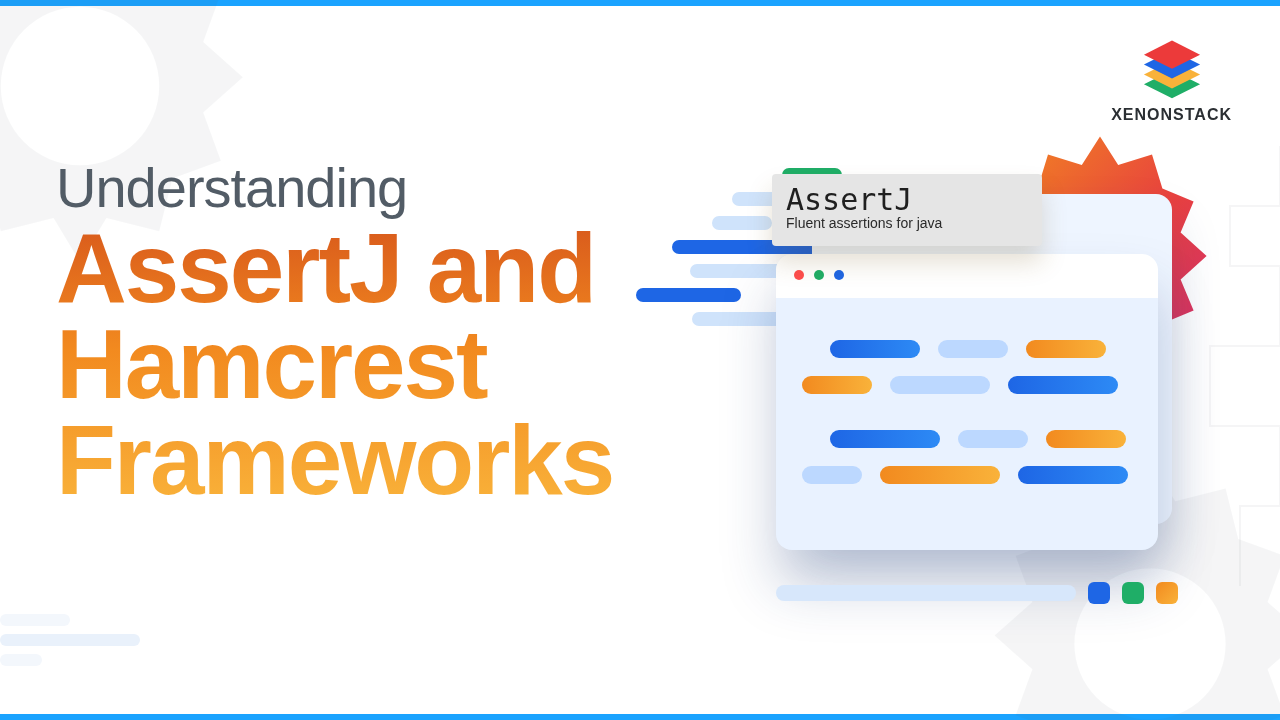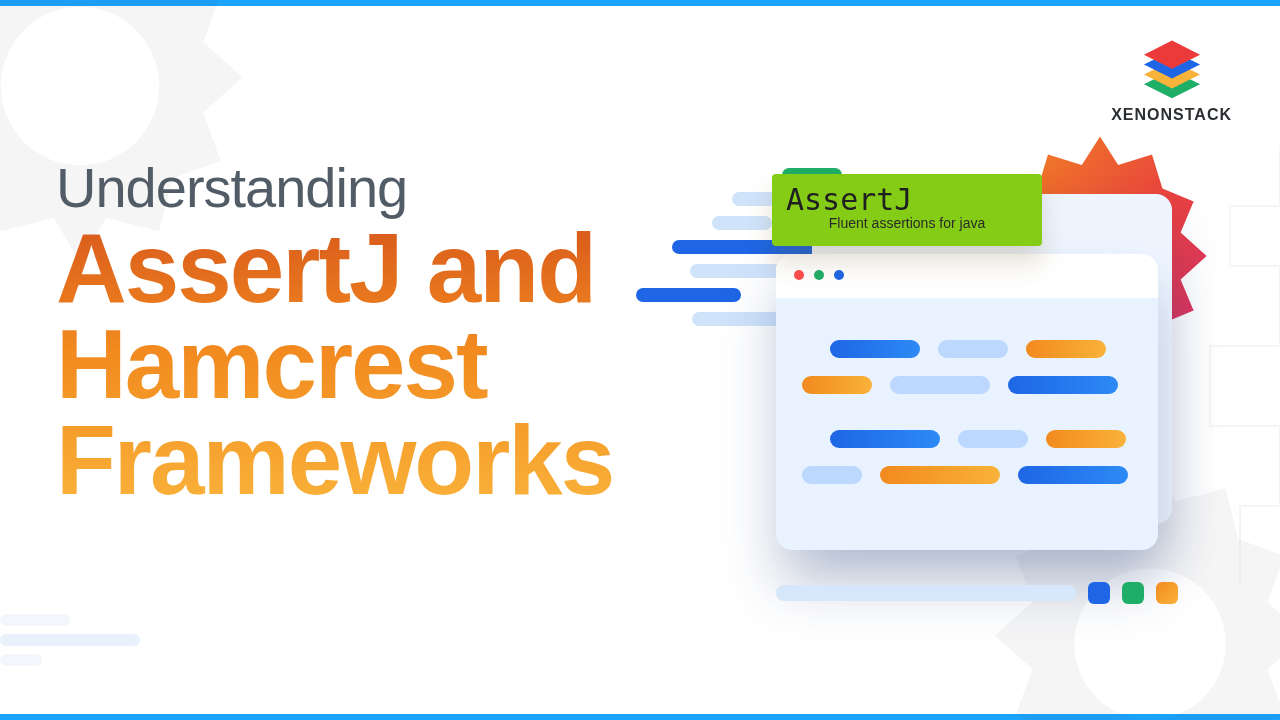--- a/index.html
+++ b/index.html
@@ -55,24 +55,24 @@
   .bs-b5{ width:105px; background:#1e66e5; height:18px; margin-left:-36px !important;}
   .bs-b6{ width:95px; background:#cfe3fb; margin-left:20px !important;}
 
   
   .card-rear{ position:absolute; left:70px; top:28px; width:360px; height:330px;
               background:#eef5ff; border-radius:16px;
               box-shadow:0 30px 50px rgba(30,60,120,.18);}
 
   
   .assertj-card{ position:absolute; left:30px; top:8px; width:270px; height:72px;
-                 background:#84cc16; border-radius:4px; padding:8px 14px;
+                 background:#e5e5e5; border-radius:4px; padding:8px 14px;
                  box-shadow:0 16px 26px rgba(120,90,30,.2); z-index:5;}
   .assertj-title{ font-family:"Consolas","Menlo",monospace; font-size:30px; font-weight:400; color:#1f1f1f;}
-  .assertj-sub{ font-size:14px; color:#2a2a2a; margin-top:-2px;text-align:center;}
+  .assertj-sub{ font-size:14px; color:#2a2a2a; margin-top:-2px;}
 
   
   .code-win{ position:absolute; left:34px; top:88px; width:382px; height:296px;
              background:#e9f2ff; border-radius:16px;
              box-shadow:0 36px 54px rgba(30,60,120,.25); z-index:4;}
   .win-top{ height:44px; background:#fff; border-radius:16px 16px 0 0; padding:16px 18px 0; }
   .dots{ display:flex; gap:10px;}
   .dot{ width:10px; height:10px; border-radius:50%;}
   .dot.r{ background:#ff4d4d;}
   .dot.g{ background:#1fae67;}

